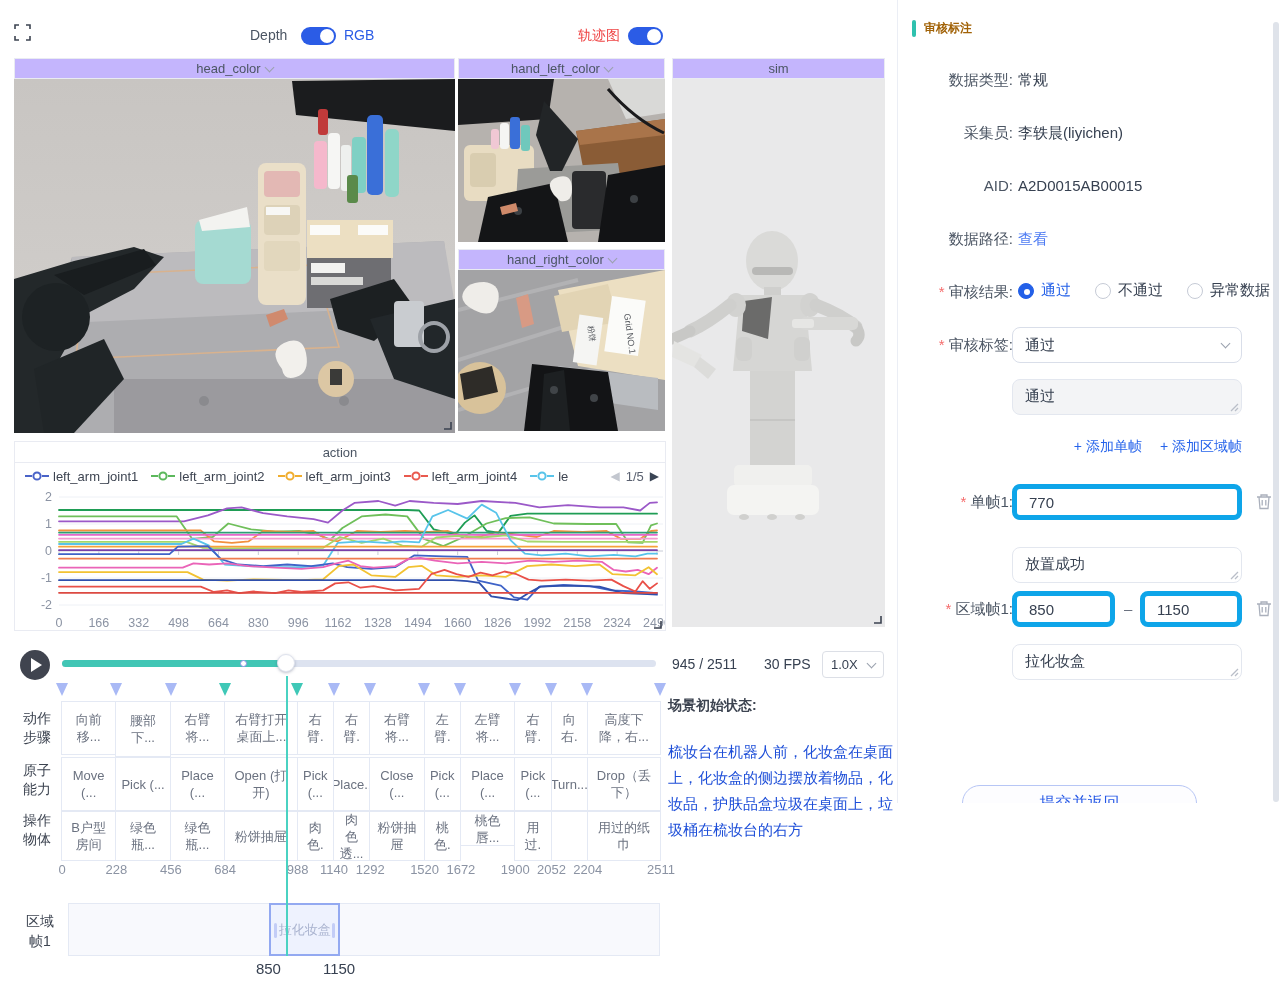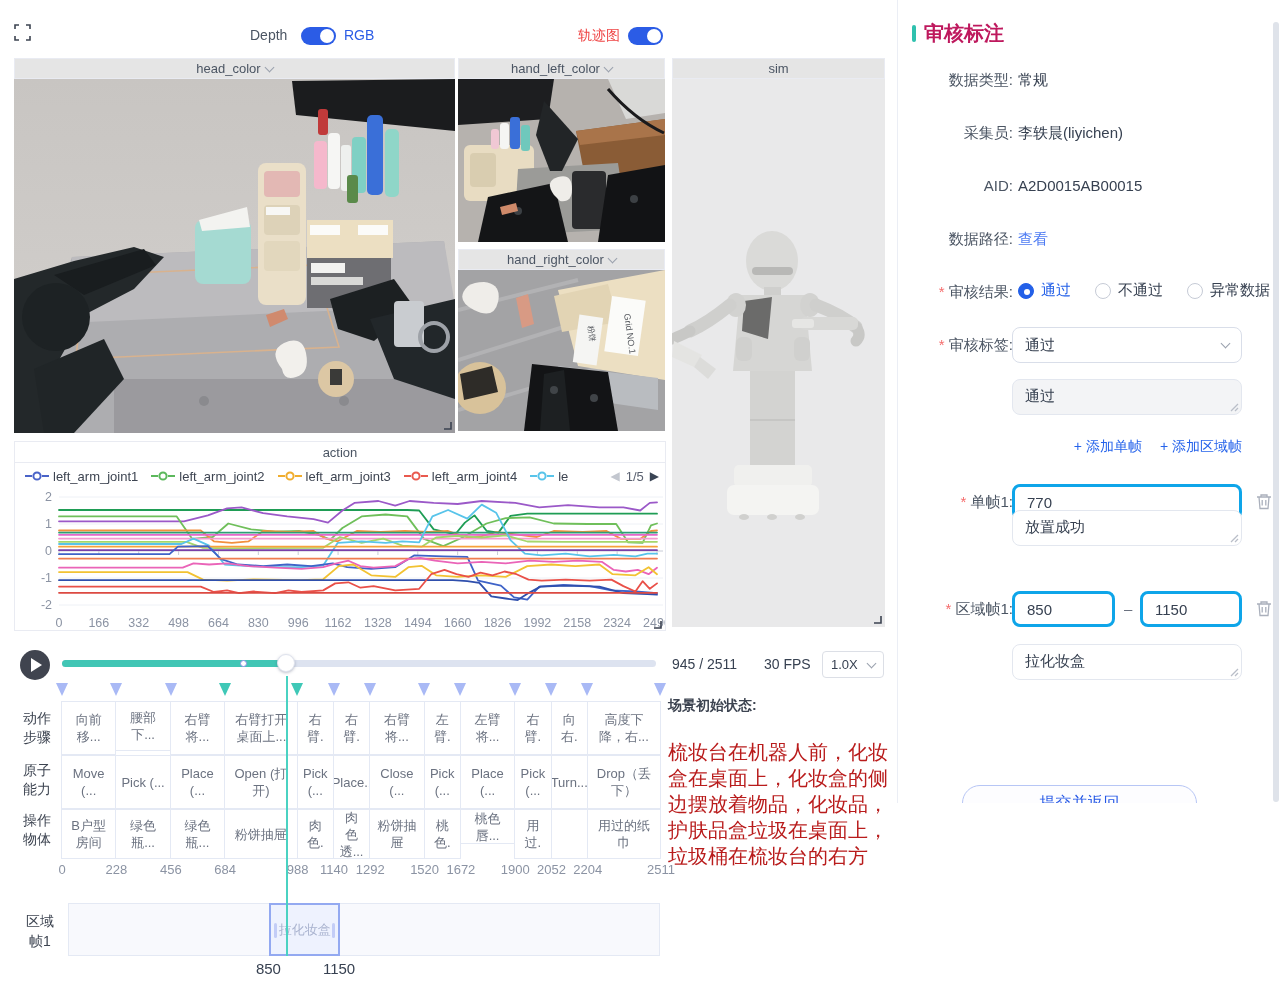--- a/index.html
+++ b/index.html
@@ -11,21 +11,21 @@
   .fs-icon { left:14px; top:24px; width:17px; height:17px; }
   .toggle-label { top:27px; font-size:14px; color:#4b5563; }
   .switch { top:27px; width:35px; height:18px; border-radius:10px; background:#2b5ce6; cursor:pointer; }
   .switch::after { content:''; position:absolute; right:2px; top:2px; width:14px; height:14px; border-radius:50%; background:#fff; }
 
   
   .cam-head { left:14px; top:58px; width:441px; }
   .cam-hl   { left:458px; top:58px; width:207px; }
   .cam-hr   { left:458px; top:249px; width:207px; }
   .cam-sim  { left:672px; top:58px; width:213px; }
-  .cam-title { height:21px; border:1px solid #e9ebf2; background:#e5e5e5; display:flex; align-items:center; justify-content:center; gap:5px; font-size:13px; color:#4b5563; }
+  .cam-title { height:21px; border:1px solid #e9ebf2; background:#c4b5fd; display:flex; align-items:center; justify-content:center; gap:5px; font-size:13px; color:#4b5563; }
   .chev { width:7px; height:7px; border-right:1.4px solid #9aa1ad; border-bottom:1.4px solid #9aa1ad; transform:rotate(45deg); margin-top:-3px; }
   .cam-body { display:block; }
   .corner-glyph { position:absolute; right:3px; bottom:3px; width:9px; height:9px; }
 
   
   .action-panel { left:14px; top:441px; width:652px; height:190px; border:1px solid #e9ebf2; background:#fff; }
   .action-title { height:21px; border-bottom:1px solid #e9ebf2; display:flex; align-items:center; justify-content:center; font-size:13px; color:#4b5563; }
   .legend-row { height:26px; display:flex; align-items:center; padding:0 6px 0 10px; gap:13px; font-size:13px; color:#3d4451; }
   .legend-item { display:flex; align-items:center; gap:4px; cursor:pointer; }
   .legend-pager { margin-left:auto; display:flex; align-items:center; gap:6px; font-size:13px; color:#5a6170; }
@@ -49,55 +49,55 @@
   .row-label { position:absolute; left:14px; width:46px; text-align:center; font-size:14px; color:#3d4451; line-height:19px; }
   .step-table { left:62px; top:701px; width:599px; }
   .step-row { display:flex; }
   .step-cell { border:1px solid #e4e9f4; margin-left:-1px; background:#fff; display:flex; align-items:center; justify-content:center; text-align:center; font-size:13px; color:#6b7280; padding:2px 5px; line-height:17px; overflow:hidden; }
   .axis-row { left:62px; top:862px; width:599px; height:16px; }
   .axis-num { position:absolute; transform:translateX(-50%); font-size:13px; color:#8b93a3; white-space:nowrap; }
 
   
   .scene { left:668px; top:697px; width:228px; }
   .scene-title { font-size:14px; font-weight:bold; color:#3d4451; margin-bottom:4px; }
-  .scene-body { font-size:20px; color:#b91c1c; line-height:26px;margin-top:24px; }
+  .scene-body { font-size:15px; color:#1d4ed8; line-height:26px;margin-top:24px; }
 
   
   .region-label { left:20px; top:911px; width:40px; text-align:center; font-size:14px; color:#3d4451; line-height:20px; }
   .region-track { left:68px; top:903px; width:592px; height:53px; background:#f8f9fd; border:1px solid #e4e9f4; }
   .region-block { position:absolute; top:-1px; height:53px; background:#eef2fe; border:2px solid #93a9f1; display:flex; align-items:center; justify-content:center; font-size:13px; color:#a9b3cf; }
   .region-handle { position:absolute; top:18px; width:3px; height:15px; border-radius:2px; background:#c3cdf7; }
   .region-nums { left:68px; top:960px; width:592px; height:20px; }
   .region-num { position:absolute; transform:translateX(-50%); font-size:15px; color:#374151; }
 
   .playhead { left:287px; top:676px; width:2px; height:280px; background:#4ad2c2; z-index:5; }
 
   
   .divider { left:897px; top:0; width:1px; height:803px; background:#ebeef5; }
   .right-panel { left:898px; top:0; width:382px; height:803px; overflow:hidden; }
   .panel-title { position:absolute; left:14px; top:20px; display:flex; align-items:center; gap:8px; }
   .title-bar { width:4px; height:17px; border-radius:2px; background:#2fc1ae; }
-  .panel-title span { font-size:20px; font-weight:bold; color:#be185d; }
+  .panel-title span { font-size:12px; font-weight:bold; color:#a16207; }
   .f-label { position:absolute; width:115px; text-align:right; font-size:15px; color:#4b5563; }
   .f-value { position:absolute; left:120px; font-size:15px; color:#374151; }
   .req::before { content:'* '; color:#f56c6c; }
   .link { color:#4d7bf3; cursor:pointer; }
   .radio-row { position:absolute; left:120px; display:flex; gap:24px; align-items:center; font-size:15px; }
   .radio { display:flex; align-items:center; gap:7px; cursor:pointer; color:#374151; }
   .radio-dot { width:16px; height:16px; border-radius:50%; border:1px solid #c6cbd6; background:#fff; position:relative; }
   .radio.sel { color:#2360e8; }
   .radio.sel .radio-dot { border-color:#2360e8; background:#2360e8; }
   .radio.sel .radio-dot::after { content:''; position:absolute; left:5px; top:5px; width:6px; height:6px; border-radius:50%; background:#fff; }
   .sel-box { position:absolute; left:114px; width:230px; height:36px; border:1px solid #d9dee9; border-radius:8px; background:#fff; display:flex; align-items:center; justify-content:space-between; padding:0 12px; font-size:15px; color:#374151; cursor:pointer; }
   .ta { position:absolute; left:114px; width:230px; height:36px; border:1px solid #e3e7ef; border-radius:8px; background:#fff; font-size:15px; color:#374151; padding:7px 12px; }
   .ta.grey { background:#f3f4f6; }
   .grip { position:absolute; right:2px; bottom:2px; }
   .add-links { position:absolute; left:114px; width:230px; display:flex; justify-content:flex-end; gap:18px; font-size:14px; color:#2563eb; }
   .add-links span { cursor:pointer; }
-  .inp { position:absolute; height:36px; border:3px solid #0ea5e9; border-radius:8px; background:#fff; font-size:15px; color:#374151; padding:0 12px; font-family:inherit; outline:none; }
+  .inp { position:absolute; height:36px; border:5px solid #0ea5e9; border-radius:8px; background:#fff; font-size:15px; color:#374151; padding:0 12px; font-family:inherit; outline:none; }
   .dash { position:absolute; font-size:15px; color:#6b7280; }
   .trash { position:absolute; left:358px; width:16px; height:17px; cursor:pointer; }
   .btn { position:absolute; left:64px; width:235px; height:36px; border-radius:18px; display:flex; align-items:center; justify-content:center; font-size:16px; cursor:pointer; }
   .btn-primary { background:#2457e6; color:#fff; }
   .btn-ghost { background:#fdfdff; border:1px solid #b7c6f5; color:#2457e6; }
   .scroll-thumb { left:1273px; top:22px; width:6px; height:780px; border-radius:3px; background:#dfe3ea; }
 </style>
 </head>
 <body>
 
@@ -422,21 +422,21 @@
       <div class="abs row-label" style="top: 709px; white-space: pre-line;">动作
 步骤</div>
       <div class="abs row-label" style="top: 761px; white-space: pre-line;">原子
 能力</div>
       <div class="abs row-label" style="top: 811px; white-space: pre-line;">操作
 物体</div>
     </div>
   <div class="abs step-table" id="step-table">
       <div class="step-row">
         <div class="step-cell" style="width: 55.4px; height: 54px;">向前移...</div>
-        <div class="step-cell" style="width: 55.4px; height: 50px;">腰部下...</div>
+        <div class="step-cell" style="width: 55.4px; height: 56px;">腰部下...</div>
         <div class="step-cell" style="width: 55.4px; height: 54px;">右臂将...</div>
         <div class="step-cell" style="width: 73.5px; height: 54px; padding-left: 6px;">右臂打开桌面上...</div>
         <div class="step-cell" style="width: 37.3px; height: 54px;">右臂.</div>
         <div class="step-cell" style="width: 37.3px; height: 54px;">右臂.</div>
         <div class="step-cell" style="width: 55.4px; height: 54px;">右臂将...</div>
         <div class="step-cell" style="width: 37.3px; height: 54px;">左臂.</div>
         <div class="step-cell" style="width: 55.4px; height: 54px;">左臂将...</div>
         <div class="step-cell" style="width: 37.3px; height: 54px;">右臂.</div>
         <div class="step-cell" style="width: 37.3px; height: 54px;">向右.</div>
         <div class="step-cell" style="width: 74.2px; height: 54px;">高度下降，右...</div>
@@ -558,21 +558,21 @@
       <span>+ 添加单帧</span>
       <span>+ 添加区域帧</span>
     </div>
 
     <span class="f-label req" style="top:493px">单帧1:</span>
     <input class="inp" style="top: 484px; left: 114px; width: 230px;" value="770">
     <svg class="trash" style="top:493px" viewBox="0 0 16 17" fill="none" stroke="#aab0bc" stroke-width="1.3">
       <path d="M1 4 H15 M5 4 V2 H11 V4 M3 4 L4 15.5 H12 L13 4 M6.2 7 V12.5 M9.8 7 V12.5"></path>
     </svg>
 
-    <div class="ta" style="top:510px">
+    <div class="ta" style="top:547px">
       <span>放置成功</span>
       <svg class="grip" width="10" height="10" viewBox="0 0 10 10">
           <path d="M9 2 L2 9 M9 6 L6 9" stroke="#b9bec8" stroke-width="1.3"></path>
         </svg>
     </div>
 
     <span class="f-label req" style="top:600px">区域帧1:</span>
     <input class="inp" style="top: 591px; left: 114px; width: 103px;" value="850">
     <span class="dash" style="top:600px;left:226px">–</span>
     <input class="inp" style="top: 591px; left: 242px; width: 102px;" value="1150">

